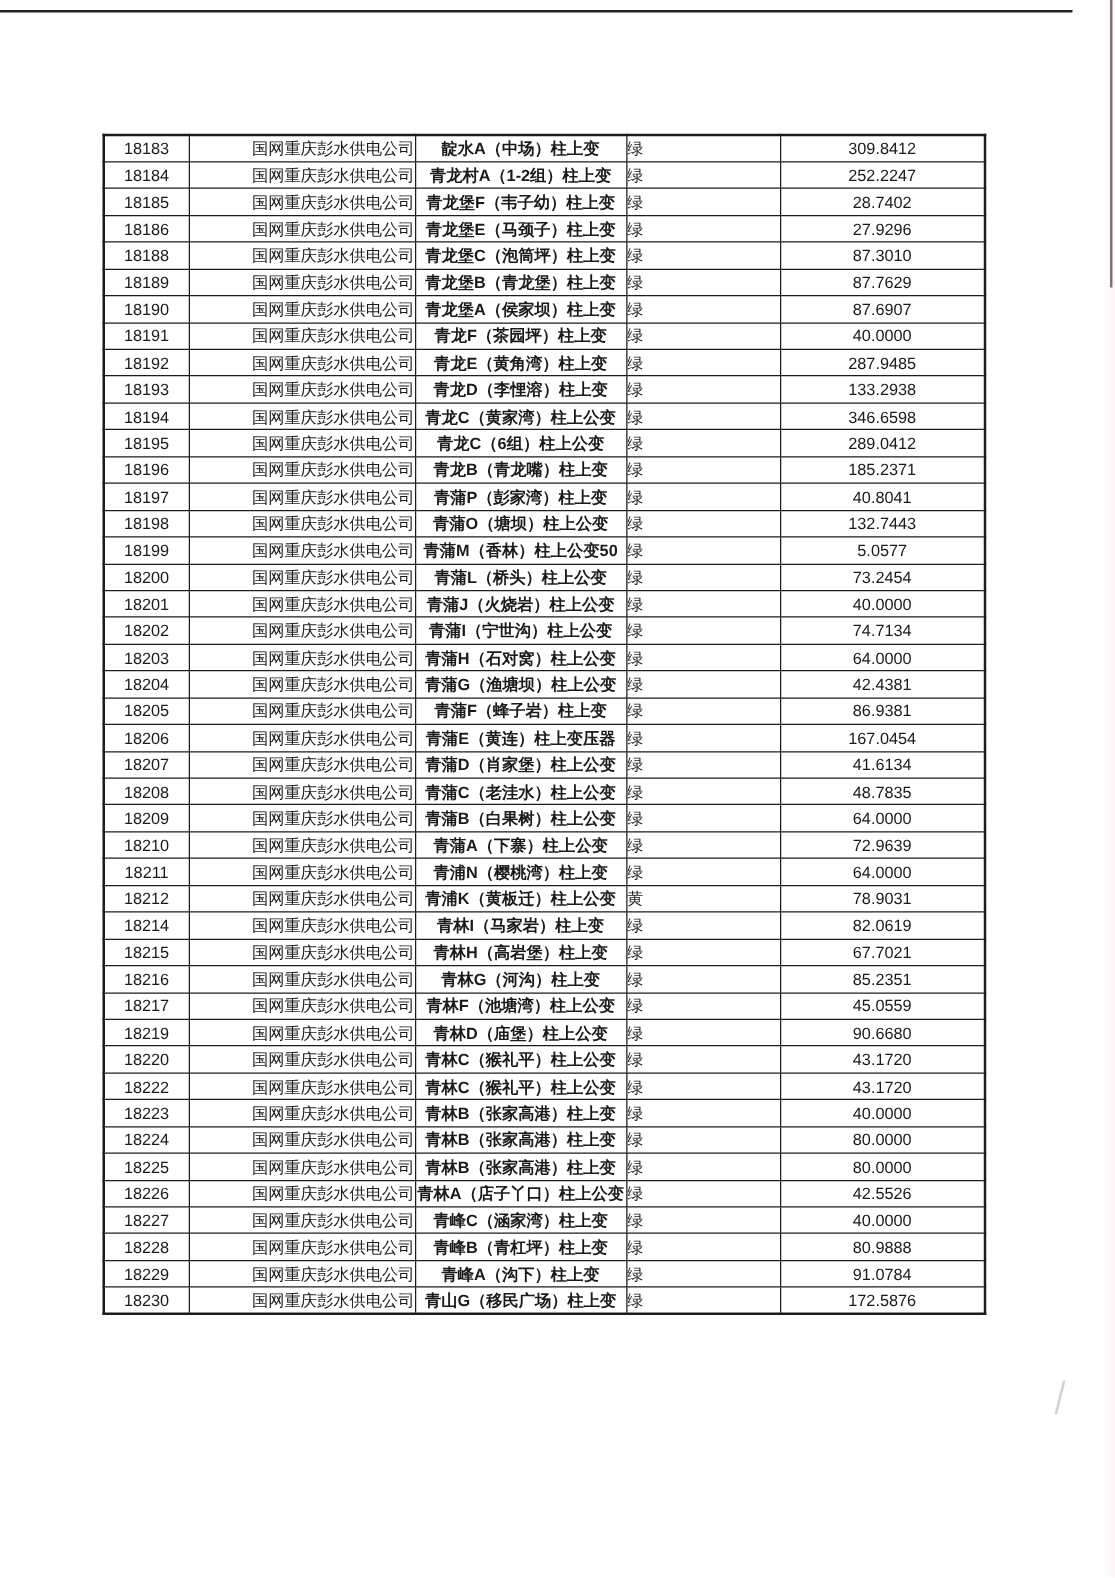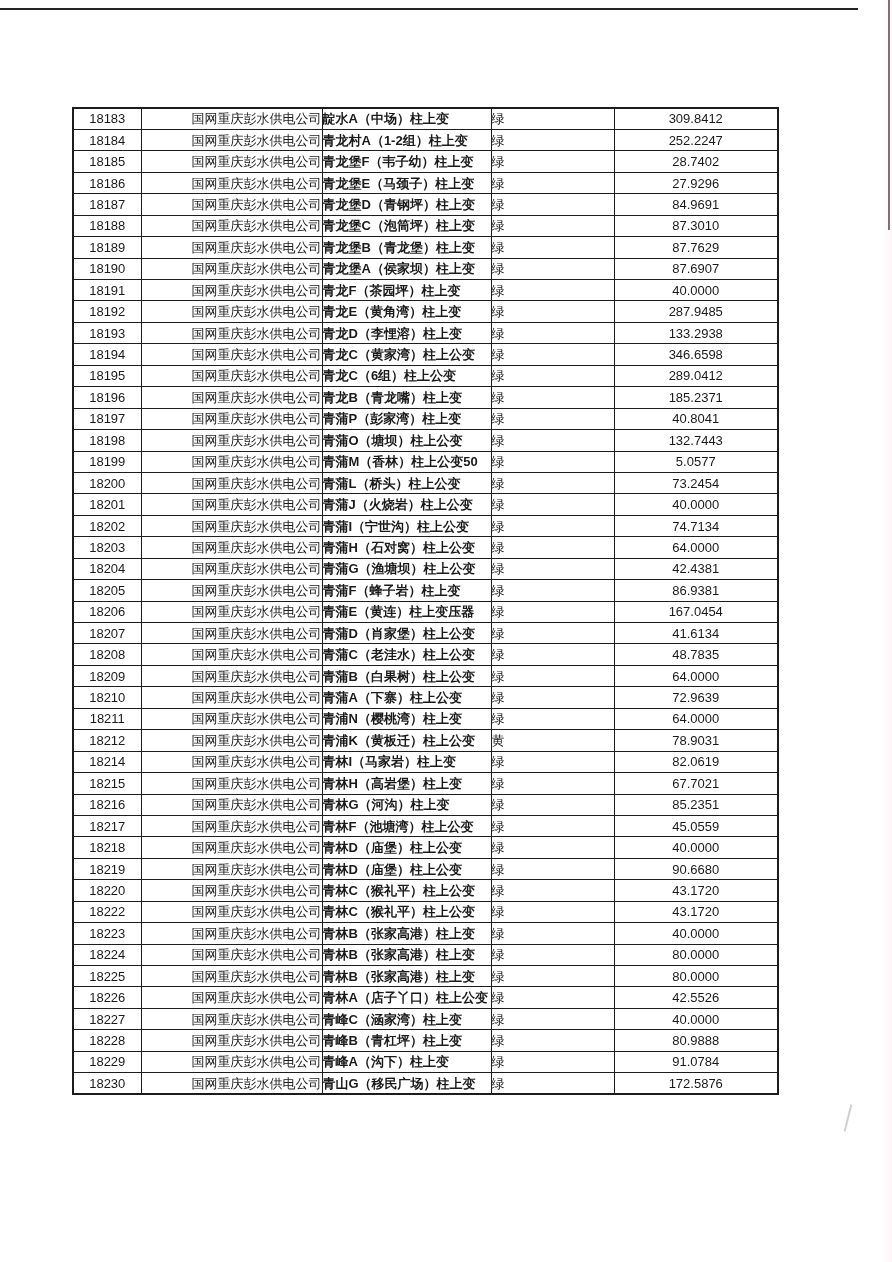--- a/index.html
+++ b/index.html
@@ -31,40 +31,40 @@
   .smudge {
     position: absolute; left: 847px; top: 1104px;
     width: 2px; height: 28px;
     background: rgba(150,150,150,0.45);
     transform: rotate(14deg);
     border-radius: 2px;
   }
 
   
   table.grid {
-    position: absolute; left: 72px; top: 107px;
+    position: absolute; left: 82px; top: 107px;
     width: 705px;
     border-collapse: collapse;
     table-layout: fixed;
     border: 2px solid #1c1c1c;
   }
   table.grid td {
     border: 1px solid #1c1c1c;
     font-size: 13px;
     color: #1a1a1a;
     white-space: nowrap;
     overflow: hidden;
     vertical-align: middle;
     padding: 0;
     line-height: 1;
   }
   table.grid tr { height: 21.45px; }
   td.c-id     { text-align: center; }
   td.c-company{ text-align: right; padding-left: 3px; }
-  td.c-name   { text-align: left; padding-left: 3px; font-weight: bold; }
+  td.c-name   { text-align: center; padding-left: 3px; font-weight: bold; }
   td.c-status { text-align: left; padding-left: 3px; }
   td.c-value  { text-align: center; }
 </style>
 </head>
 <body>
 
 <div class="page">
   <div class="top-line"></div>
   <div class="right-line"></div>
   <div class="edge-tint"></div>
@@ -101,27 +101,20 @@
           <td class="c-value">28.7402</td>
         </tr>
         <tr>
           <td class="c-id">18186</td>
           <td class="c-company">国网重庆彭水供电公司</td>
           <td class="c-name">青龙堡E（马颈子）柱上变</td>
           <td class="c-status">绿</td>
           <td class="c-value">27.9296</td>
         </tr>
         <tr>
-          <td class="c-id">18187</td>
-          <td class="c-company">国网重庆彭水供电公司</td>
-          <td class="c-name">青龙堡D（青钢坪）柱上变</td>
-          <td class="c-status">绿</td>
-          <td class="c-value">84.9691</td>
-        </tr>
-        <tr>
           <td class="c-id">18188</td>
           <td class="c-company">国网重庆彭水供电公司</td>
           <td class="c-name">青龙堡C（泡筒坪）柱上变</td>
           <td class="c-status">绿</td>
           <td class="c-value">87.3010</td>
         </tr>
         <tr>
           <td class="c-id">18189</td>
           <td class="c-company">国网重庆彭水供电公司</td>
           <td class="c-name">青龙堡B（青龙堡）柱上变</td>
@@ -311,27 +304,20 @@
           <td class="c-value">85.2351</td>
         </tr>
         <tr>
           <td class="c-id">18217</td>
           <td class="c-company">国网重庆彭水供电公司</td>
           <td class="c-name">青林F（池塘湾）柱上公变</td>
           <td class="c-status">绿</td>
           <td class="c-value">45.0559</td>
         </tr>
         <tr>
-          <td class="c-id">18218</td>
-          <td class="c-company">国网重庆彭水供电公司</td>
-          <td class="c-name">青林D（庙堡）柱上公变</td>
-          <td class="c-status">绿</td>
-          <td class="c-value">40.0000</td>
-        </tr>
-        <tr>
           <td class="c-id">18219</td>
           <td class="c-company">国网重庆彭水供电公司</td>
           <td class="c-name">青林D（庙堡）柱上公变</td>
           <td class="c-status">绿</td>
           <td class="c-value">90.6680</td>
         </tr>
         <tr>
           <td class="c-id">18220</td>
           <td class="c-company">国网重庆彭水供电公司</td>
           <td class="c-name">青林C（猴礼平）柱上公变</td>

